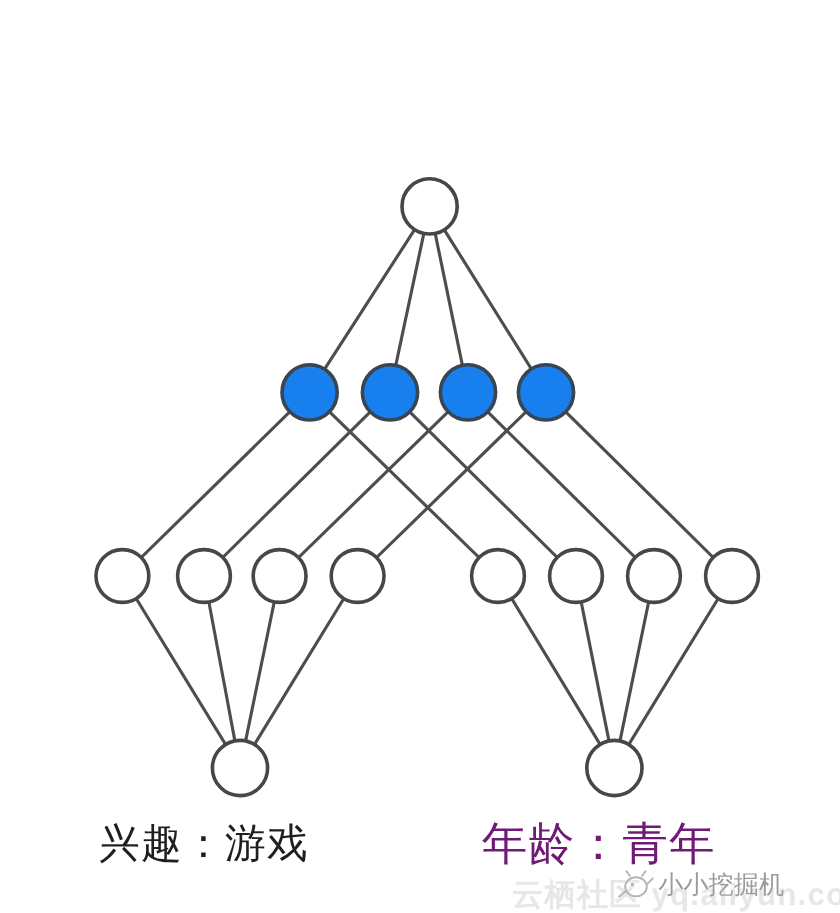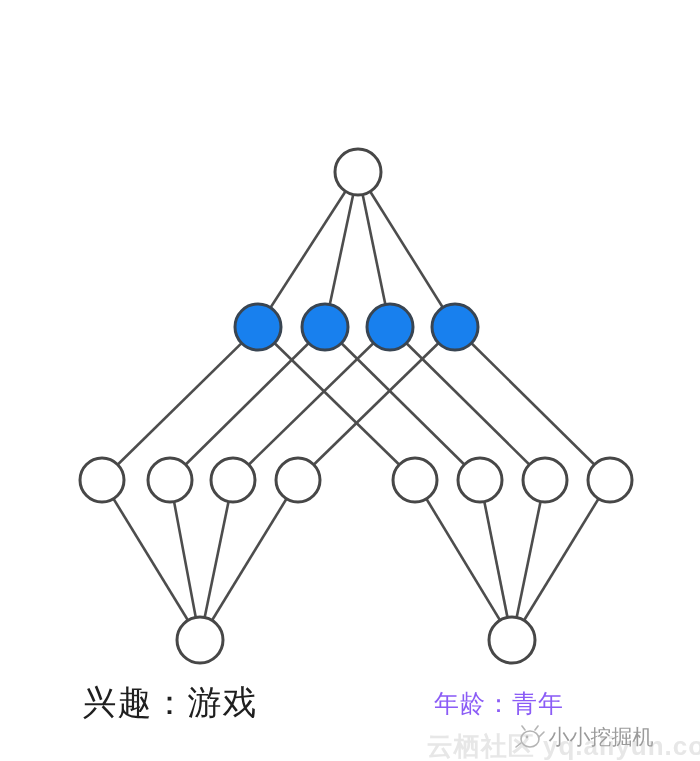--- a/index.html
+++ b/index.html
@@ -93,21 +93,21 @@
       <circle cx="415" cy="480" r="22" fill="#ffffff" stroke="#474747" stroke-width="3"></circle>
       <circle cx="480" cy="480" r="22" fill="#ffffff" stroke="#474747" stroke-width="3"></circle>
       <circle cx="545" cy="480" r="22" fill="#ffffff" stroke="#474747" stroke-width="3"></circle>
       <circle cx="610" cy="480" r="22" fill="#ffffff" stroke="#474747" stroke-width="3"></circle>
       <circle cx="200" cy="640" r="23" fill="#ffffff" stroke="#474747" stroke-width="3"></circle>
       <circle cx="512" cy="640" r="23" fill="#ffffff" stroke="#474747" stroke-width="3"></circle>
     </svg>
 
   <div class="feature-label" style="left: 170px; top: 703px; font-size: 34px; color: rgb(31, 31, 31);">兴趣：游戏</div>
 
-  <div class="feature-label" style="left: 499px; top: 703px; font-size: 25px; color: #8b5cf6;">年龄：青年</div>
+  <div class="feature-label" style="left: 499px; top: 703px; font-size: 38px; color: #701a75;">年龄：青年</div>
 
   <div class="wm-site" style="left: 578px; top: 746px; font-size: 26px; color: rgb(231, 231, 231);">云栖社区 yq.aliyun.com</div>
 
   <svg class="wm-logo" viewBox="0 0 34 30" xmlns="http://www.w3.org/2000/svg" style="left:513px; top:723px;">
     <g fill="none" stroke="#b5b5b5" stroke-width="1.6" stroke-linecap="round">
       <ellipse cx="17" cy="16" rx="9" ry="8"></ellipse>
       <path d="M8 20 L3 24 M26 14 L31 9 M12 7 L9 3 M22 7 L25 3"></path>
       <circle cx="14" cy="14" r="1.4" fill="#b5b5b5" stroke="none"></circle>
     </g>
   </svg>

